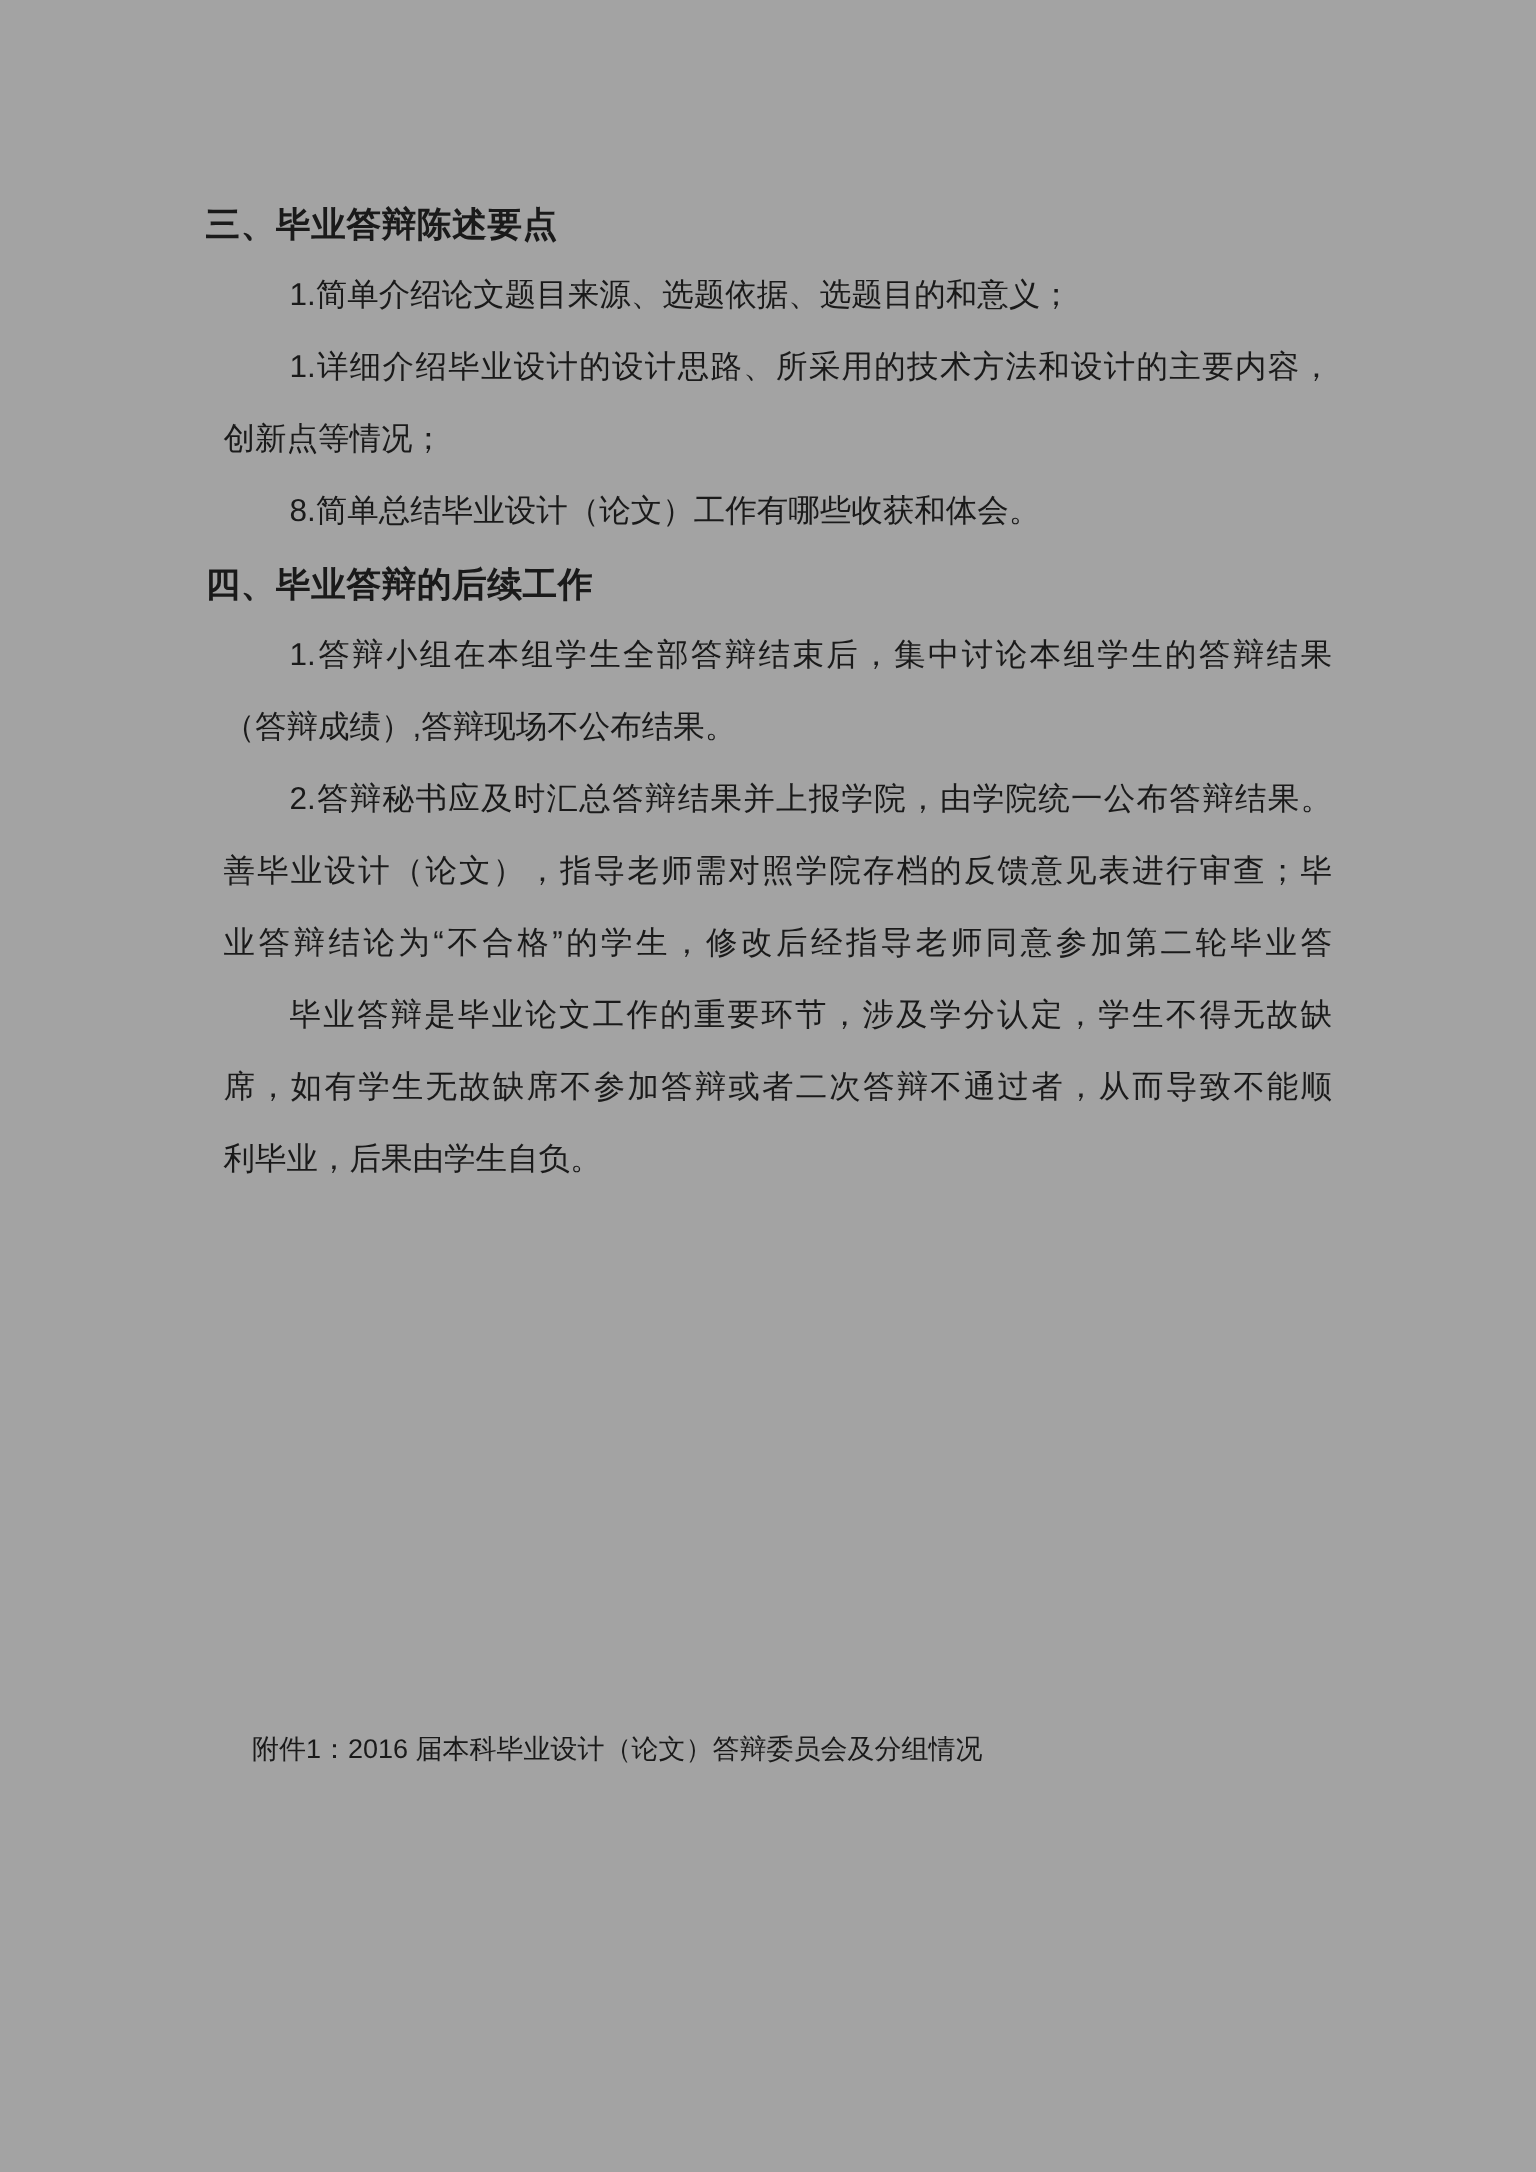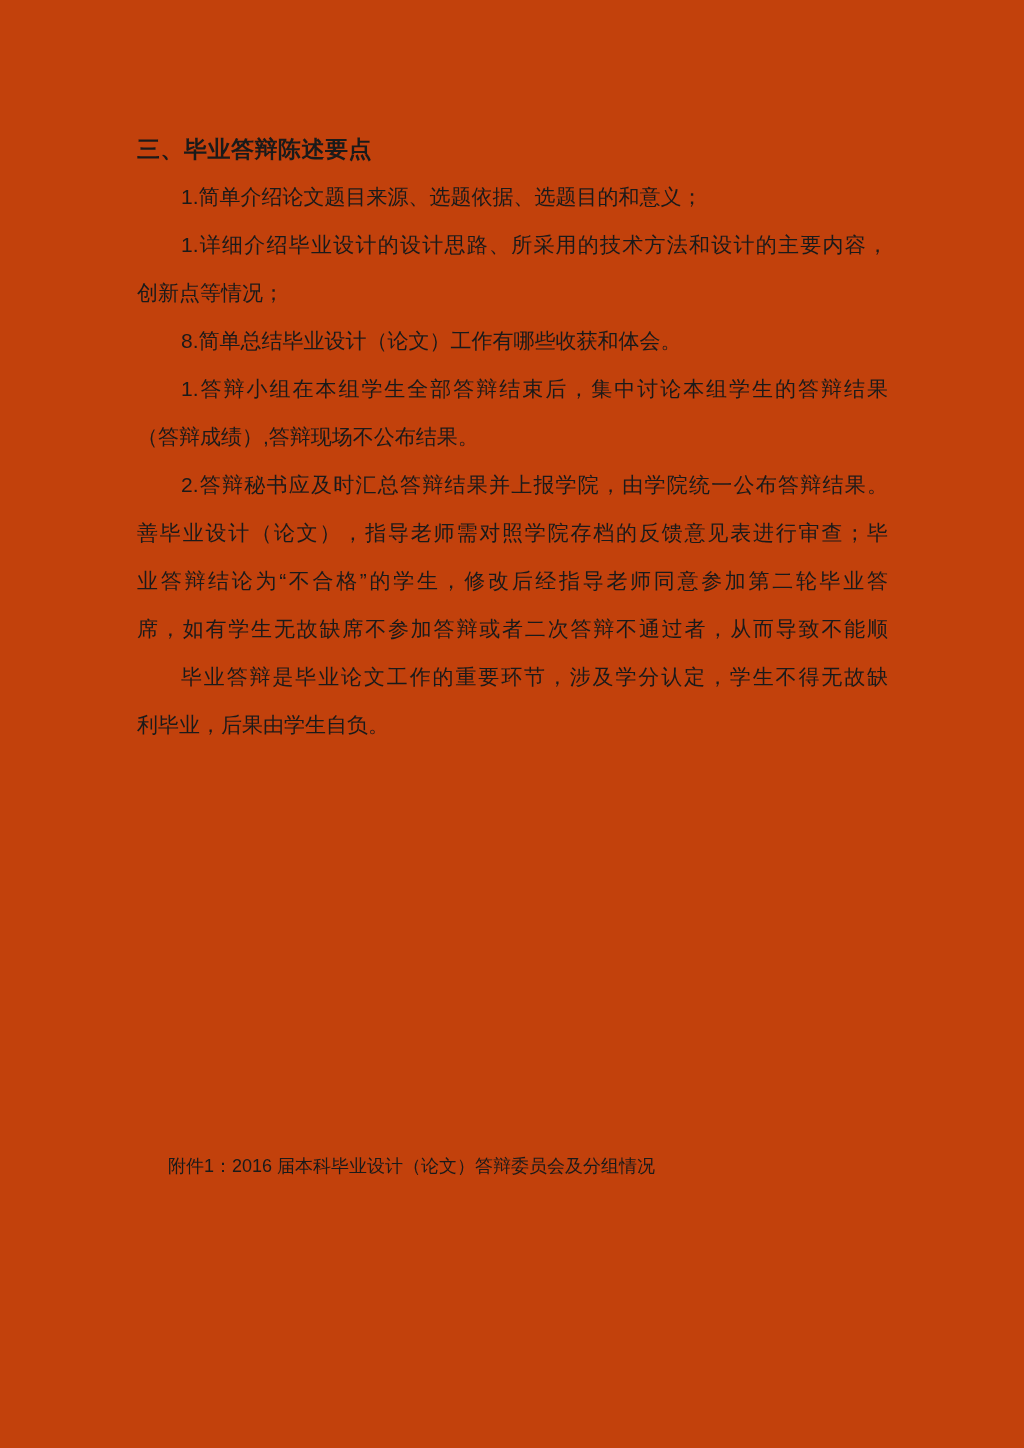--- a/index.html
+++ b/index.html
@@ -4,41 +4,42 @@
 <style>
   html, body {
     margin: 0;
     padding: 0;
     background: #ffffff;
   }
   .page {
     position: relative;
     width: 1024px;
     height: 1448px;
-    background: #c2410c;
+    background: #a3a3a3;
     font-family: "Liberation Sans", sans-serif;
     color: #1a1a1a;
     overflow: hidden;
   }
   .content {
     position: absolute;
     left: 137px;
     top: 125px;
     width: 751px;
   }
   .heading {
     font-size: 23px;
     font-weight: bold;
     line-height: 48px;
     letter-spacing: 0.5px;
     white-space: nowrap;
   }
   .line {
     font-size: 21px;
     line-height: 48px;
+    margin-left: 12px;
   }
   .line.indent {
     padding-left: 44px;
   }
   .line.fill {
     text-align: justify;
     text-align-last: justify;
   }
   .line:not(.fill) {
     white-space: nowrap;
@@ -59,28 +60,29 @@
 
 <div class="page">
   <div class="content">
 
     <div class="heading">三、毕业答辩陈述要点</div>
     <div class="line indent">1.简单介绍论文题目来源、选题依据、选题目的和意义；</div>
     <div class="line indent fill">1.详细介绍毕业设计的设计思路、所采用的技术方法和设计的主要内容，</div>
     <div class="line">创新点等情况；</div>
     <div class="line indent">8.简单总结毕业设计（论文）工作有哪些收获和体会。</div>
 
+    <div class="heading">四、毕业答辩的后续工作</div>
     <div class="line indent fill">1.答辩小组在本组学生全部答辩结束后，集中讨论本组学生的答辩结果</div>
     <div class="line">（答辩成绩）,答辩现场不公布结果。</div>
     <div class="line indent fill">2.答辩秘书应及时汇总答辩结果并上报学院，由学院统一公布答辩结果。</div>
     <div class="line fill">善毕业设计（论文），指导老师需对照学院存档的反馈意见表进行审查；毕</div>
     <div class="line fill">业答辩结论为“不合格”的学生，修改后经指导老师同意参加第二轮毕业答</div>
 
+    <div class="line indent fill">毕业答辩是毕业论文工作的重要环节，涉及学分认定，学生不得无故缺</div>
     <div class="line fill">席，如有学生无故缺席不参加答辩或者二次答辩不通过者，从而导致不能顺</div>
-    <div class="line indent fill">毕业答辩是毕业论文工作的重要环节，涉及学分认定，学生不得无故缺</div>
     <div class="line">利毕业，后果由学生自负。</div>
 
   </div>
 
   <div class="attachments">
     <div class="attachment-line">附件1：2016 届本科毕业设计（论文）答辩委员会及分组情况</div>
   </div>
 </div>
 
 </body></html>

